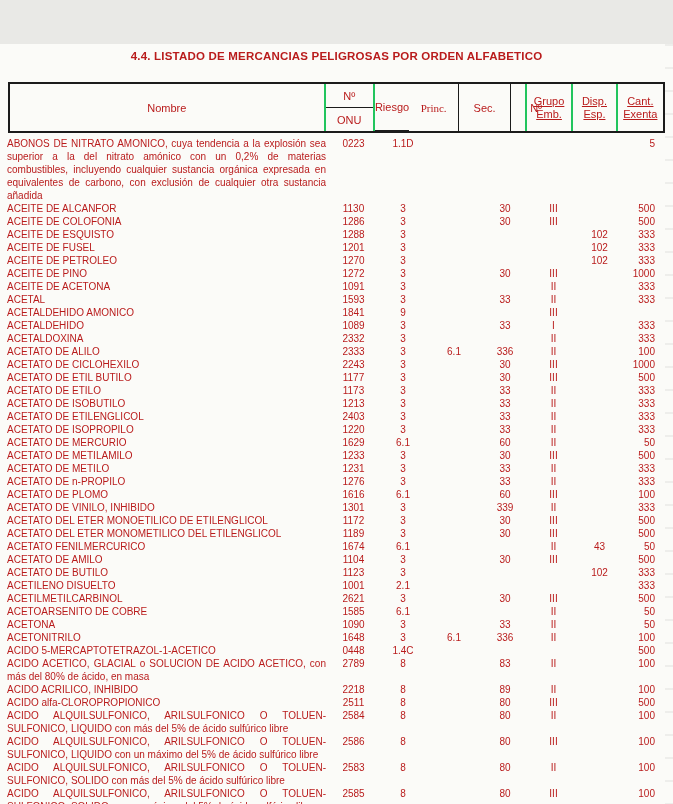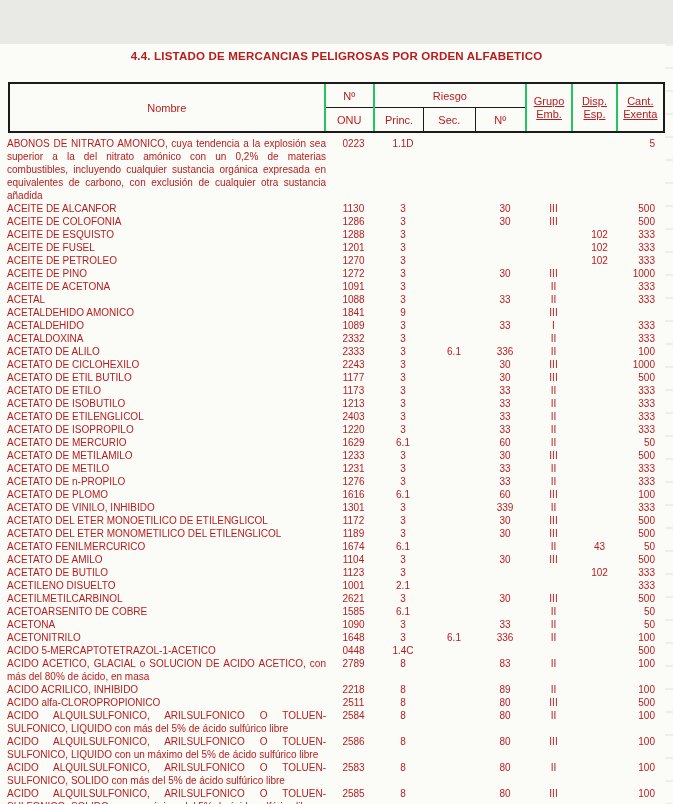--- a/index.html
+++ b/index.html
@@ -44,31 +44,31 @@
   .thead .hcell:last-child { border-right: none; }
   .h-nombre {
     width: 320px;
     display: flex; align-items: center; justify-content: center;
   }
   .h-onu { width: 50px; display: flex; flex-direction: column; }
   .h-onu .half {
     flex: 1; display: flex; align-items: center; justify-content: center;
   }
   .h-onu .half.top { border-bottom: 1.5px solid #1b1b1b; }
-  .h-riesgo { width: 152px; display: flex; flex-direction: column; }
+  .h-riesgo { width: 152px; display: flex; flex-direction: row; }
   .h-riesgo-title {
     flex: 1; display: flex; align-items: center; justify-content: center;
     border-bottom: 1.5px solid #1b1b1b;
   }
   .h-riesgo-subs { flex: 1; display: flex; }
   .h-riesgo-subs > div {
     display: flex; align-items: center; justify-content: center;
     box-sizing: border-box; border-right: 1.5px solid #1b1b1b;
   }
-  .h-sub-princ { width: 50px; }
+  .h-sub-princ { width: 50px; font-family: Liberation Serif, serif; }
   .h-sub-sec { width: 52px; }
   .h-sub-num { width: 50px; border-right: none !important; }
   .h-two {
     display: flex; flex-direction: column;
     align-items: center; justify-content: center;
     line-height: 13px;
     text-decoration: underline;
   }
   .h-grupo { width: 47px; }
   .h-disp { width: 45px; }
@@ -204,21 +204,21 @@
         <div class="c c-onu">1091</div>
         <div class="c c-princ">3</div>
         <div class="c c-sec"></div>
         <div class="c c-num"></div>
         <div class="c c-grupo">II</div>
         <div class="c c-disp"></div>
         <div class="c-cant">333</div>
       </div>
       <div class="row">
         <div class="c-name">ACETAL</div>
-        <div class="c c-onu">1088</div>
+        <div class="c c-onu">1593</div>
         <div class="c c-princ">3</div>
         <div class="c c-sec"></div>
         <div class="c c-num">33</div>
         <div class="c c-grupo">II</div>
         <div class="c c-disp"></div>
         <div class="c-cant">333</div>
       </div>
       <div class="row">
         <div class="c-name">ACETALDEHIDO AMONICO</div>
         <div class="c c-onu">1841</div>

